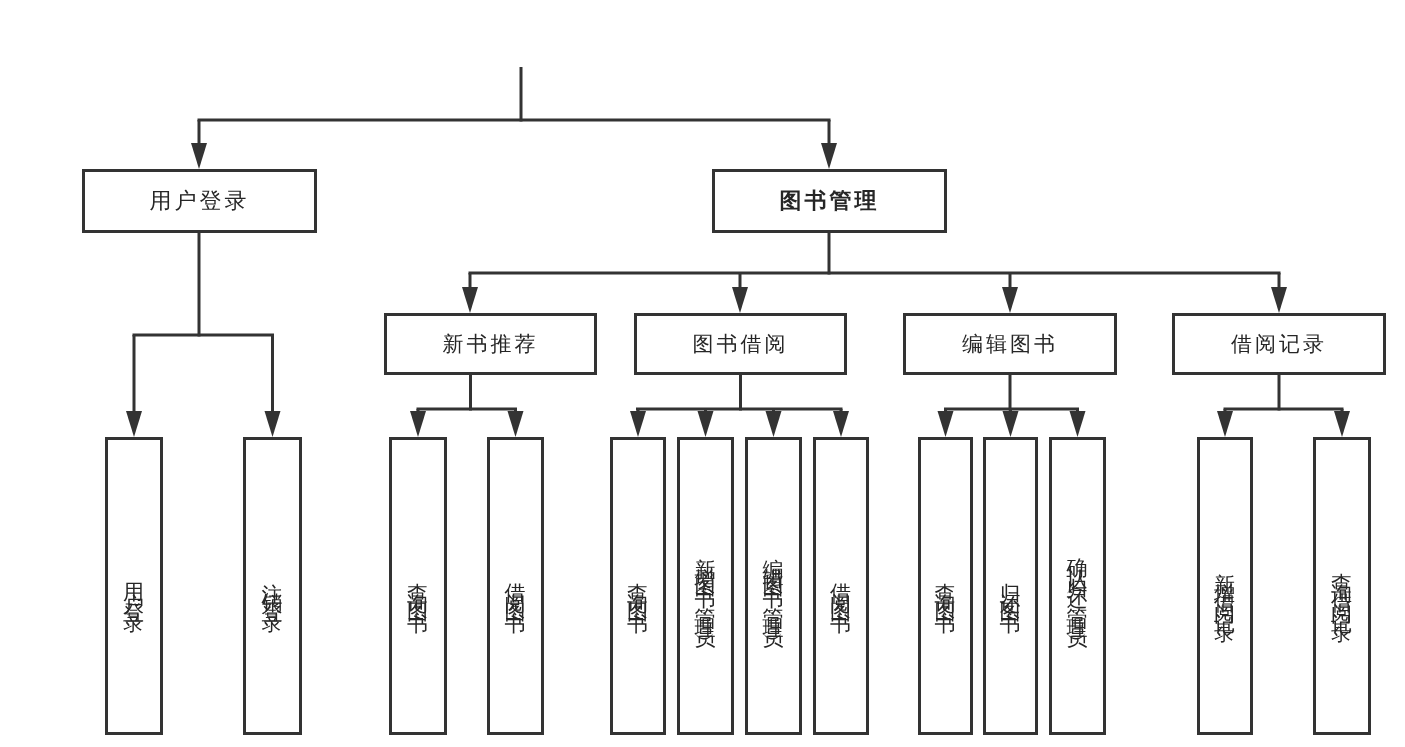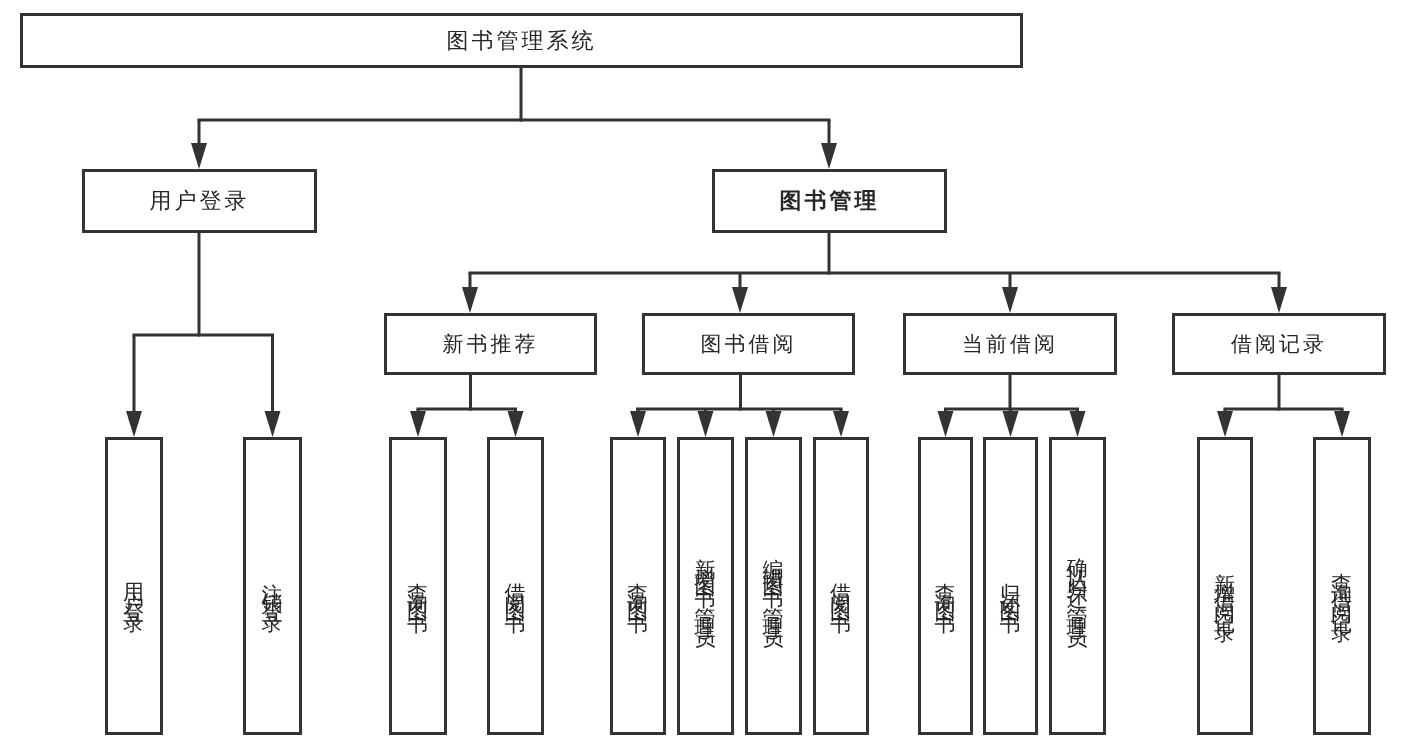--- a/index.html
+++ b/index.html
@@ -137,39 +137,36 @@
     <g>
       <line x1="1279" y1="375" x2="1279" y2="410.5"></line>
       <line x1="1223.5" y1="409" x2="1343.5" y2="409"></line>
       <line x1="1225" y1="409" x2="1225" y2="420"></line>
       <polygon points="1217,411 1233,411 1225,437"></polygon>
       <line x1="1342" y1="409" x2="1342" y2="420"></line>
       <polygon points="1334,411 1350,411 1342,437"></polygon>
     </g>
   </svg>
 
-  <div class="node" style="left:20px;top:13px;width:1003px;height:55px;">
-    <span class="hlabel">图书管理系统</span>
-  </div>
 
   <div class="node" style="left:82px;top:169px;width:235px;height:64px;">
     <span class="hlabel">用户登录</span>
   </div>
   <div class="node" style="left:712px;top:169px;width:235px;height:64px;font-weight:bold;">
     <span class="hlabel">图书管理</span>
   </div>
 
   <div class="node lv3" style="left:384px;top:313px;width:213px;height:62px;">
     <span class="hlabel">新书推荐</span>
   </div>
-  <div class="node lv3" style="left:634px;top:313px;width:213px;height:62px;margin-left:8px;">
+  <div class="node lv3" style="left:634px;top:313px;width:213px;height:62px;">
     <span class="hlabel">图书借阅</span>
   </div>
   <div class="node lv3" style="left:903px;top:313px;width:214px;height:62px;">
-    <span class="hlabel">当前借阅</span>
+    <span class="hlabel">编辑图书</span>
   </div>
   <div class="node lv3" style="left:1172px;top:313px;width:214px;height:62px;">
     <span class="hlabel">借阅记录</span>
   </div>
 
   <div class="node leaf" style="left:105px;width:58px;">
     <span class="vlabel">用户登录</span>
   </div>
   <div class="node leaf" style="left:243px;width:59px;">
     <span class="vlabel">注销登录</span>

